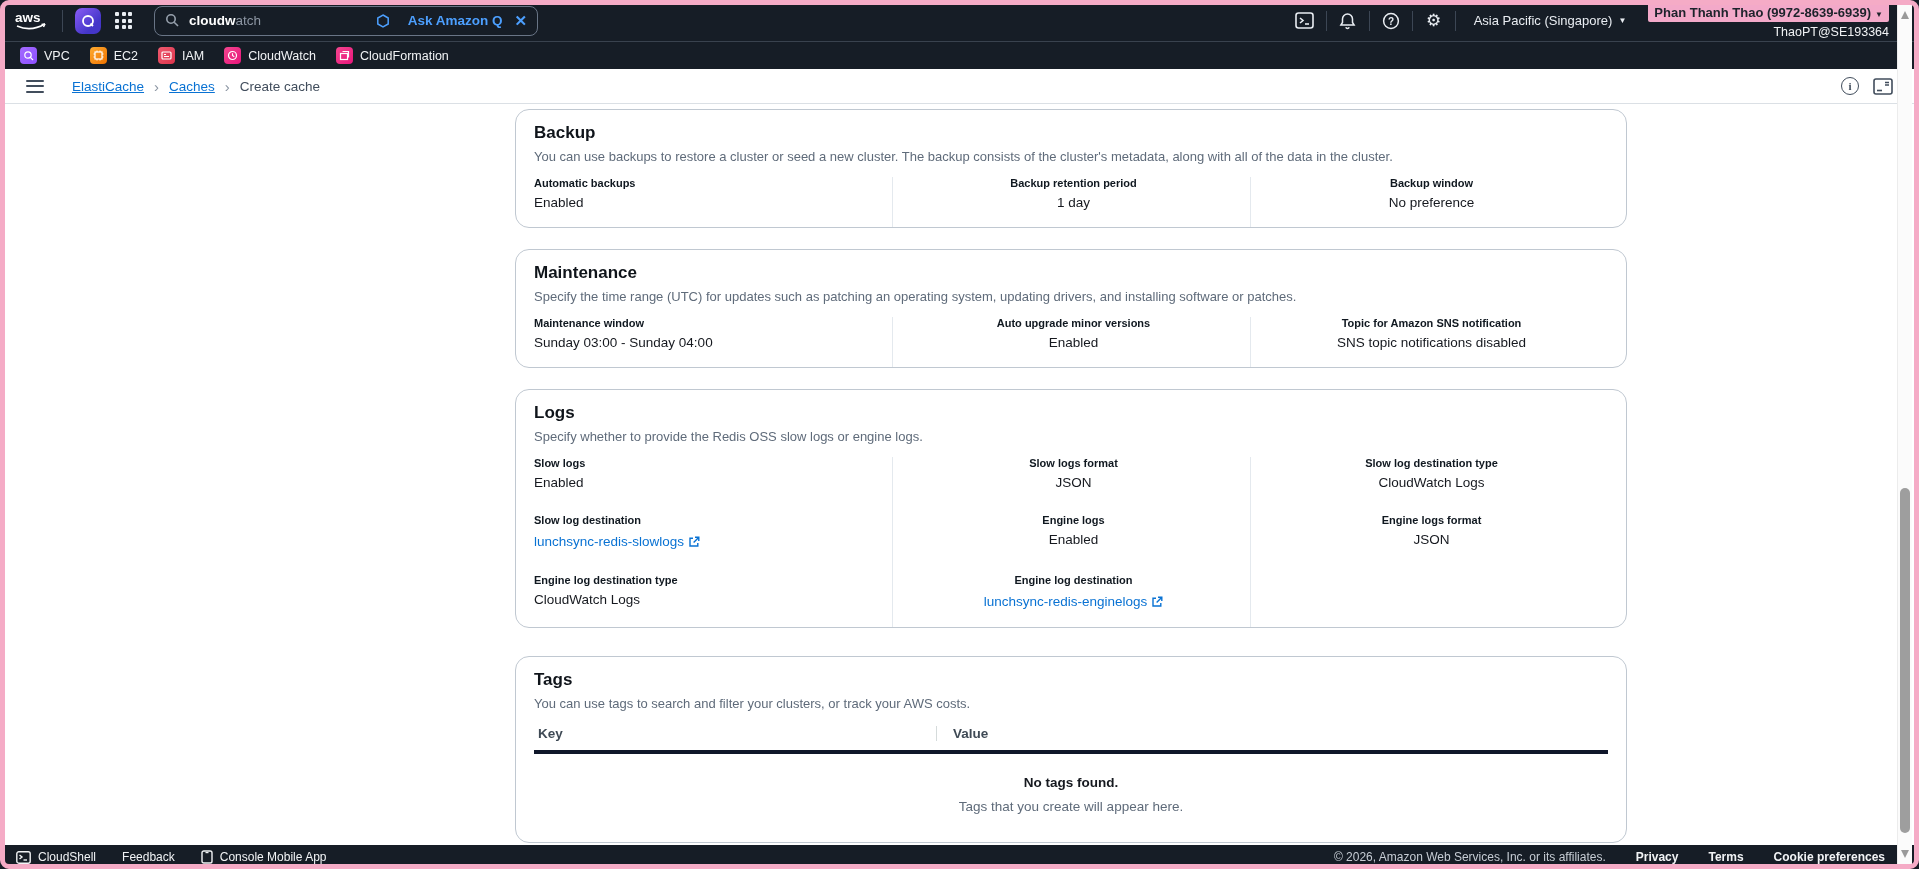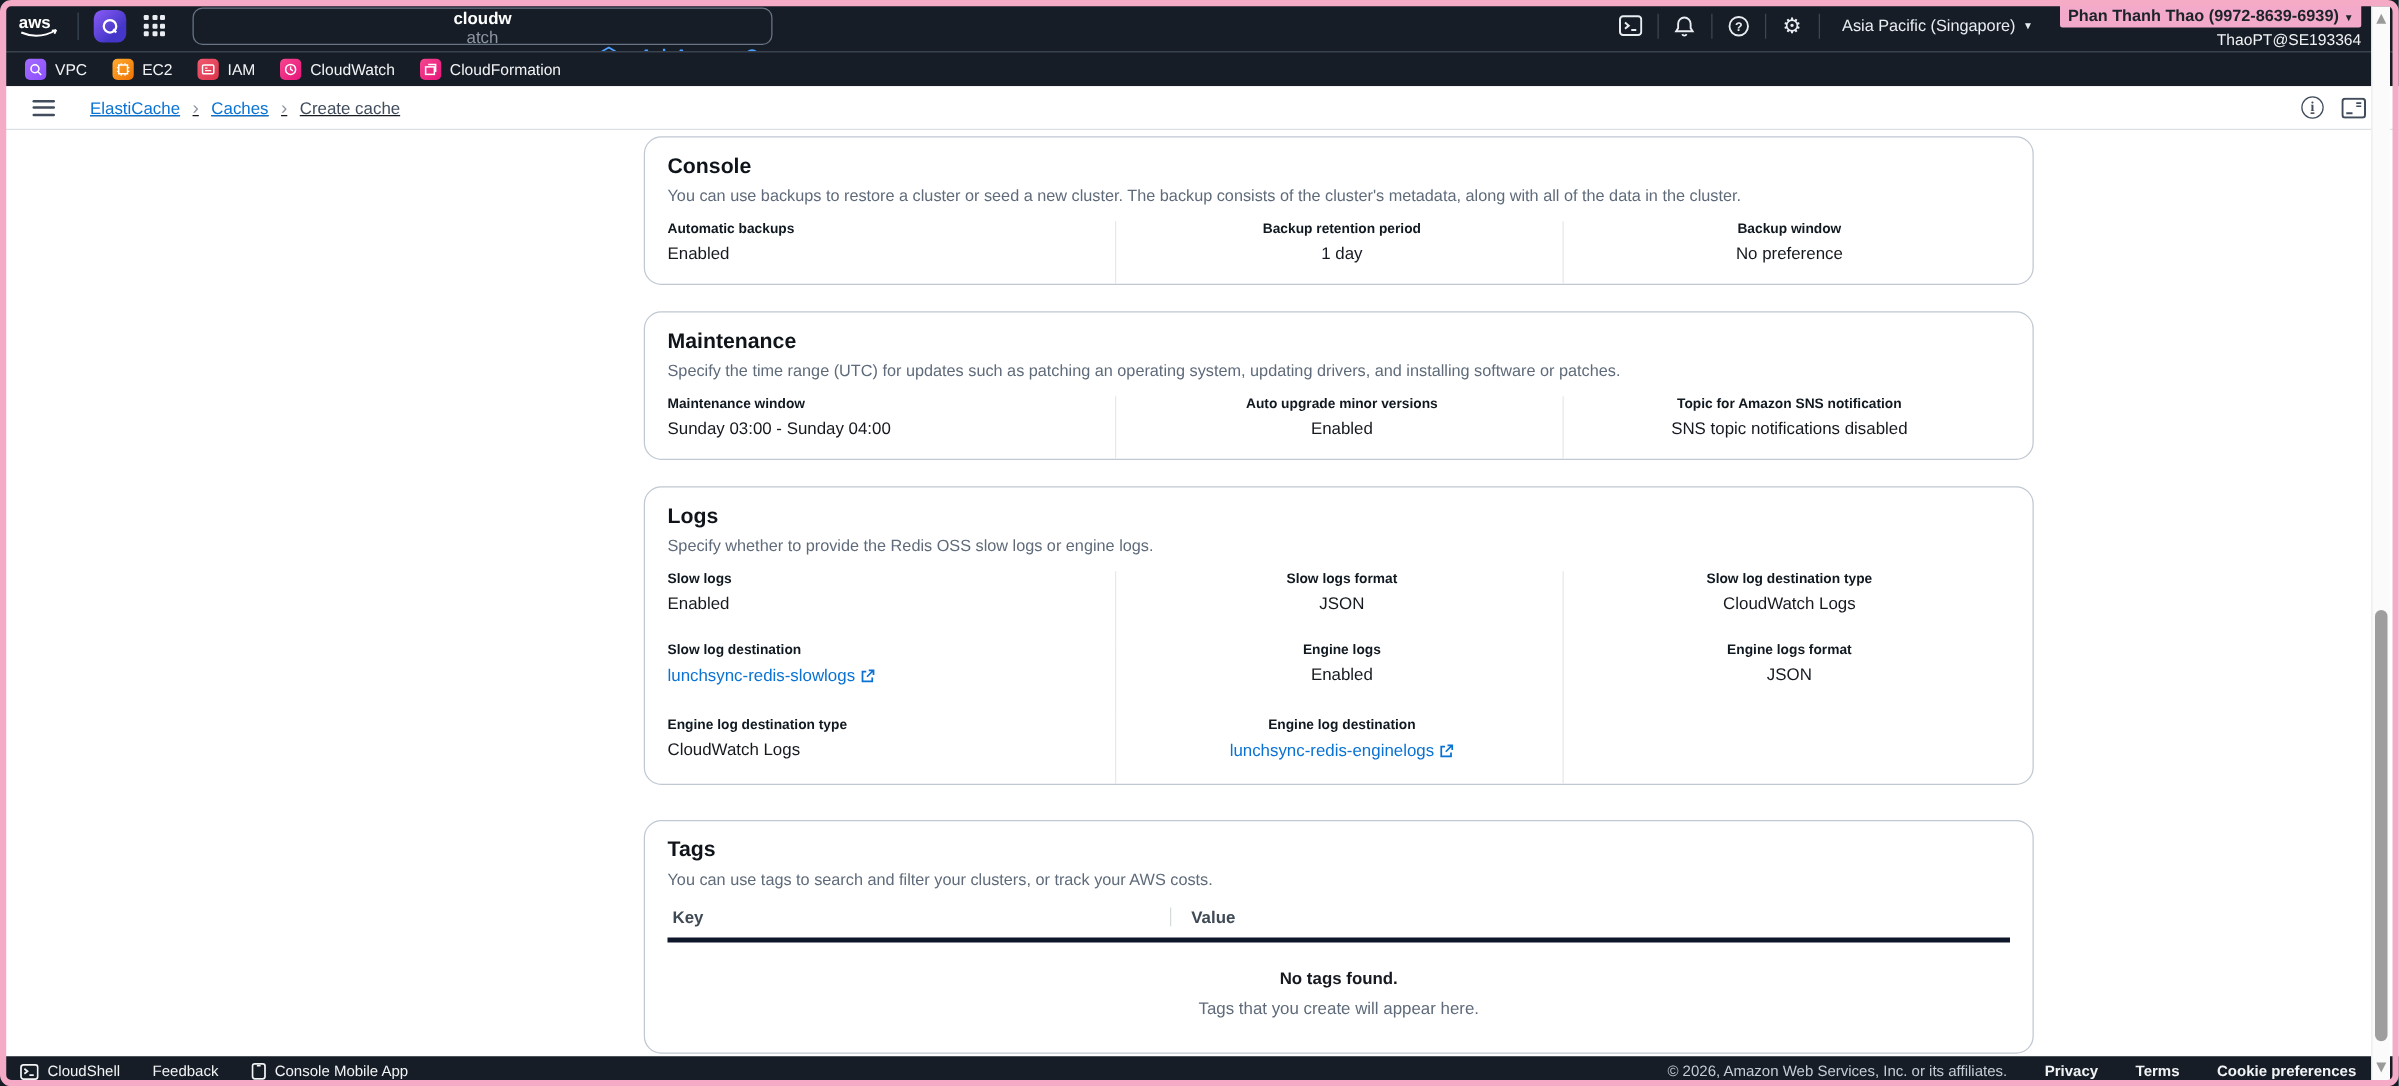--- a/index.html
+++ b/index.html
@@ -15,22 +15,22 @@
   
   .topbar { position:absolute; top:0; left:0; right:0; height:41px; background:#161d26;
     display:flex; align-items:center; padding-left:14px; z-index:10; }
   .tb-sep { width:1px; height:22px; background:#3c4654; margin:0 12px; }
   .aws-logo { display:flex; align-items:center; }
   .q-tile { width:26px; height:26px; border-radius:7px;
     background:linear-gradient(135deg,#8b5cf6,#4436c9 70%); display:flex; align-items:center;
     justify-content:center; margin-right:14px; }
   .grid-icon { display:grid; grid-template-columns:repeat(3,4px); grid-gap:2.5px; margin-right:22px; cursor:pointer;}
   .grid-icon i { width:4px; height:4px; background:#e9edf2; border-radius:1px; display:block;}
-  .searchbox { width:464px; height:30px; border:1px solid #697586; border-radius:8px;
-    display:flex; align-items:center; padding:0 10px; background:#161d26;flex-direction:column; }
+  .searchbox { width:384px; height:30px; border:1px solid #697586; border-radius:8px;
+    display:flex; align-items:center; padding:0 10px; background:#161d26; }
   .searchbox .typed { color:#fff; font-weight:bold; font-size:13.5px; }
   .searchbox .suggest { color:#8d96a3; font-size:13.5px; }
   .askq { margin-left:auto; display:flex; align-items:center; gap:18px; color:#4c9ffe;
     font-weight:bold; font-size:13.5px; }
   .clear-x { color:#4c9ffe; font-size:15px; margin-left:12px; cursor:pointer; font-weight:bold;}
   .tb-right { margin-left:auto; display:flex; align-items:center; margin-right:30px; }
   .tb-icon { display:flex; align-items:center; justify-content:center; width:30px; height:30px; cursor:pointer;}
   .tb-divider { width:1px; height:20px; background:#3c4654; margin:0 6px; }
   .region { color:#e9edf2; font-size:13px; margin:0 8px 0 12px; display:flex; align-items:center; gap:6px; cursor:pointer;}
   .caret { font-size:8px; color:#e9edf2; }
@@ -47,21 +47,21 @@
   .fav-tile { width:17px; height:17px; border-radius:4px; display:flex; align-items:center; justify-content:center; }
   .fav-label { color:#f1f3f5; font-size:12.5px; }
   .tile-vpc { background:linear-gradient(135deg,#a46bff,#8C4FFF); }
   .tile-ec2 { background:linear-gradient(135deg,#ffac31,#ED7100); }
   .tile-iam { background:linear-gradient(135deg,#ef5a6f,#DD344C); }
   .tile-cw  { background:linear-gradient(135deg,#f5468f,#E7157B); }
   .tile-cfn { background:linear-gradient(135deg,#f5468f,#E7157B); }
 
   
   .crumbbar { position:absolute; top:69px; left:0; right:0; height:35px; background:#fff;
-    border-bottom:1px solid #dbe0e5; display:flex; align-items:center; padding:0 26px; z-index:10;text-decoration:underline;}
+    border-bottom:1px solid #dbe0e5; display:flex; align-items:center; padding:0 26px; z-index:10;}
   .hamburger { width:18px; display:flex; flex-direction:column; gap:3.5px; margin-right:28px; cursor:pointer;}
   .hamburger i { height:2px; background:#414d5c; border-radius:1px; display:block;}
   .crumb-link { color:#0972d3; font-size:13.5px; text-decoration:underline; cursor:pointer; }
   .crumb-sep { color:#8c96a3; font-size:15px; margin:0 10px; }
   .crumb-current { color:#414d5c; font-size:13.5px; }
   .crumb-right { margin-left:auto; display:flex; align-items:center; gap:14px; }
   .info-circle { width:18px; height:18px; border:1.6px solid #414d5c; border-radius:50%;
     display:flex; align-items:center; justify-content:center; font-size:11px; font-weight:bold;
     color:#414d5c; cursor:pointer; font-family:"Liberation Serif", serif; }
 
@@ -257,21 +257,21 @@
       <path d="M12 4.5 h4 M12 7 h4" stroke="#414d5c" stroke-width="1.3"></path>
     </svg>
   </span>
 </div>
 
 <div class="content">
   <div class="wizard">
 
     <div class="card">
       <div class="card-head">
-        <div class="card-title">Console</div>
+        <div class="card-title">Backup</div>
         <div class="card-desc">You can use backups to restore a cluster or seed a new cluster. The backup consists of the cluster's metadata, along with all of the data in the cluster.</div>
       </div>
       <div class="fields">
         <div class="cell">
           <div class="flabel">Automatic backups</div>
           <div class="fvalue">Enabled</div>
         </div>
         <div class="cell c2">
           <div class="flabel">Backup retention period</div>
           <div class="fvalue">1 day</div>

